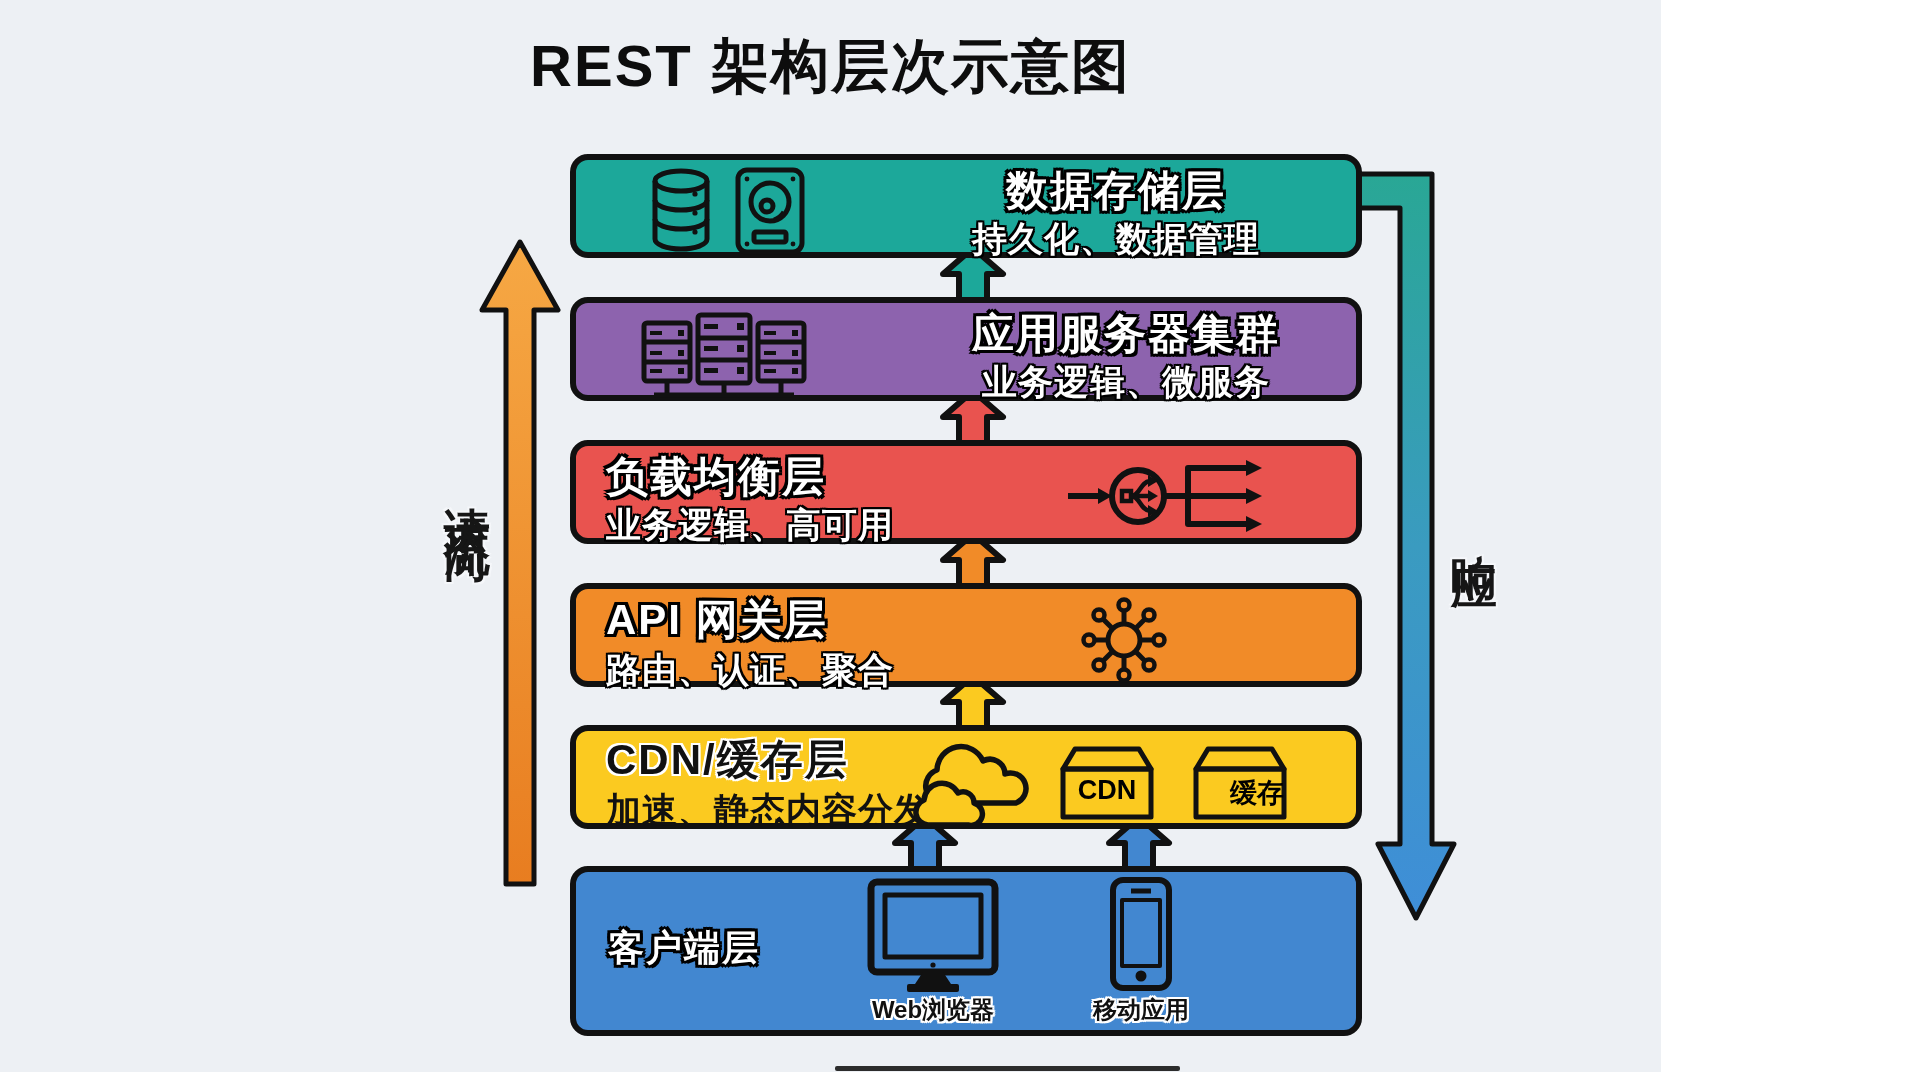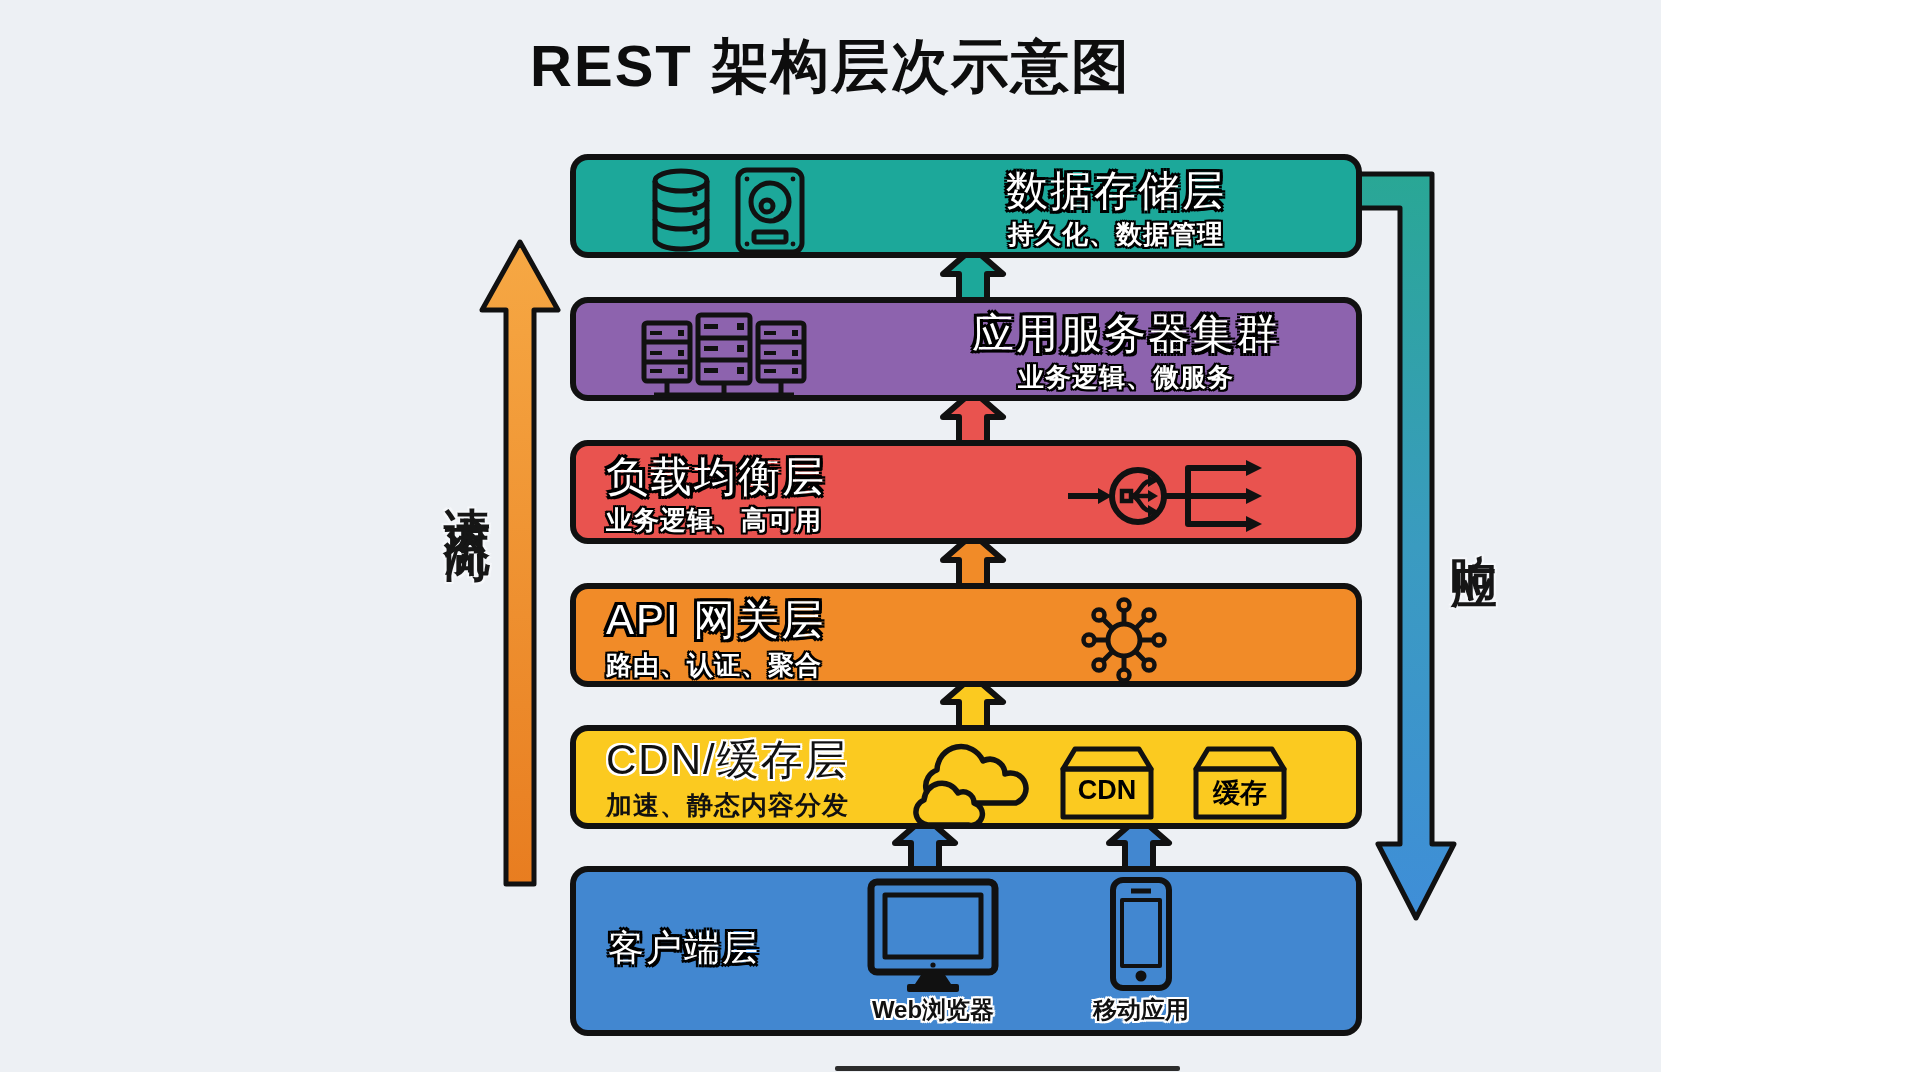--- a/index.html
+++ b/index.html
@@ -15,22 +15,22 @@
     font-size:58px; font-weight:800; color:#0d0d0d; letter-spacing:2px;
   }
   
   .layer {
     left:570px; width:792px; height:104px;
     border:6px solid #111; border-radius:18px;
     box-sizing:border-box; z-index:2;
   }
   .layer.tall { height:170px; }
   
-  .t-title { font-size:42px; font-weight:400; letter-spacing:2px; line-height:1.1; }
-  .t-sub   { font-size:26px; font-weight:700; letter-spacing:1px; line-height:1.1; }
+  .t-title { font-size:42px; font-weight:700; letter-spacing:2px; line-height:1.1; }
+  .t-sub   { font-size:35px; font-weight:700; letter-spacing:1px; line-height:1.1; }
   .white-o {
     color:#fff;
     text-shadow:-3px -3px 0 #000,3px -3px 0 #000,-3px 3px 0 #000,3px 3px 0 #000,
                 -3px 0 0 #000,3px 0 0 #000,0 -3px 0 #000,0 3px 0 #000;
   }
   .white-o-sm {
     color:#fff;
     text-shadow:-2px -2px 0 #000,2px -2px 0 #000,-2px 2px 0 #000,2px 2px 0 #000,
                 -2px 0 0 #000,2px 0 0 #000,0 -2px 0 #000,0 2px 0 #000;
   }
@@ -249,21 +249,21 @@
         <polygon points="12,26 24,6 88,6 100,26" fill="none" stroke="#111" stroke-width="5" stroke-linejoin="round"></polygon>
         <rect x="12" y="26" width="88" height="48" fill="none" stroke="#111" stroke-width="5" stroke-linejoin="round"></rect>
       </svg>
       <div class="abs pkg-label" style="left:12px; top:32px; width:88px;">CDN</div>
     </div>
     <div class="abs" style="left:608px; top:12px; width:112px; height:80px;">
       <svg width="112" height="80" viewBox="0 0 112 80">
         <polygon points="12,26 24,6 88,6 100,26" fill="none" stroke="#111" stroke-width="5" stroke-linejoin="round"></polygon>
         <rect x="12" y="26" width="88" height="48" fill="none" stroke="#111" stroke-width="5" stroke-linejoin="round"></rect>
       </svg>
-      <div class="abs pkg-label" style="left:12px; top:32px; width:88px;">缓存</div>
+      <div class="abs pkg-label" style="left:12px; top:32px; width:88px;text-align:right;">缓存</div>
     </div>
   </div>
 
   <div class="abs layer tall" style="top: 866px; background-color: rgb(66, 135, 208);">
     <div class="abs t-title white-o" style="left:32px; top:56px; font-size:36px;">客户端层</div>
     <svg class="abs" style="left:287px; top:6px;" width="140" height="114" viewBox="0 0 140 114">
       <g fill="none" stroke="#111" stroke-linejoin="round">
         <rect x="8" y="4" width="124" height="90" rx="6" stroke-width="7"></rect>
         <rect x="22" y="17" width="96" height="62" stroke-width="5"></rect>
       </g>

